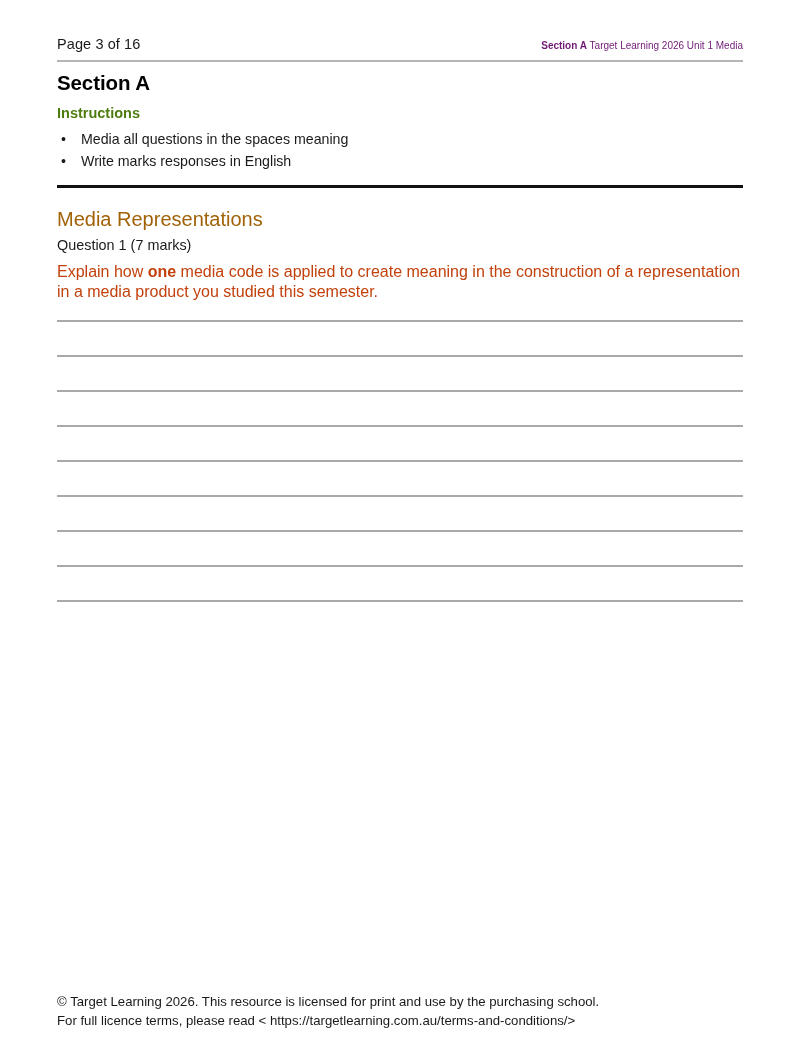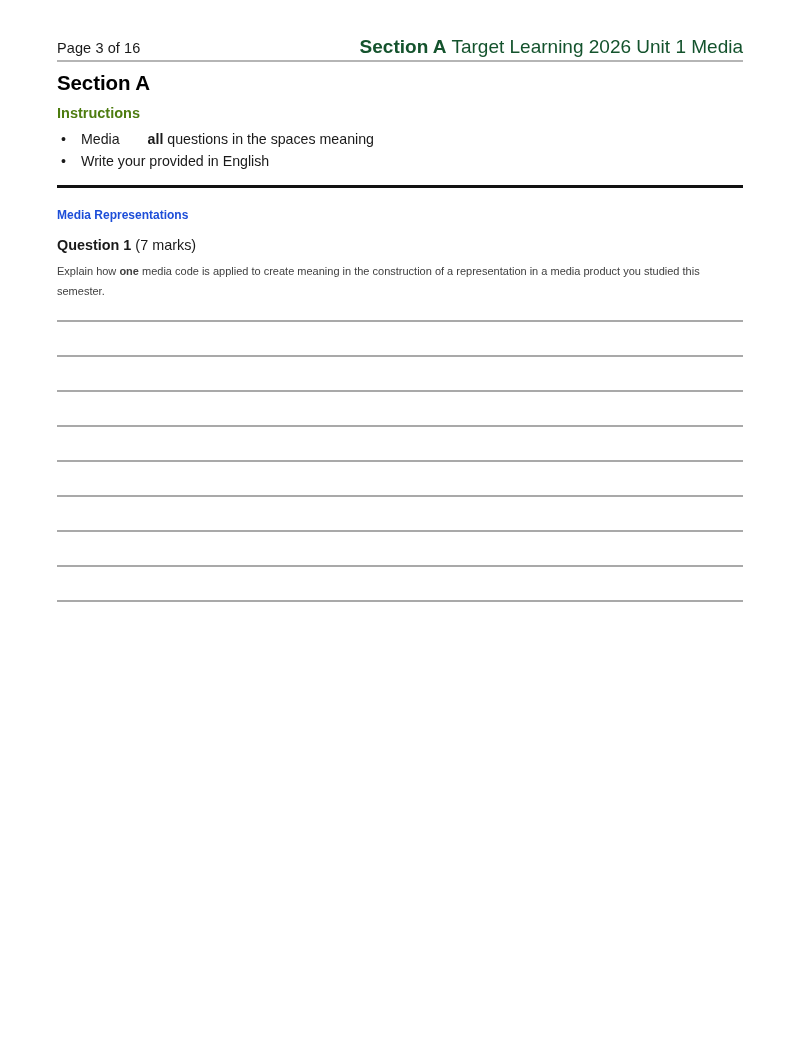--- a/index.html
+++ b/index.html
@@ -33,22 +33,22 @@
     display: flex;
     align-items: baseline;
     justify-content: space-between;
   }
   .rh-left {
     font-size: 14.5px;
     color: #1a1a1a;
     letter-spacing: 0.1px;
   }
   .rh-right {
-    font-size: 19px;
-    color: #14532d;
+    font-size: 10px;
+    color: #701a75;
     white-space: nowrap;
   }
   .rh-right .rh-bold {
     font-weight: bold;
   }
   .header-rule {
     position: absolute;
     left: 57px;
     top: 60px;
     width: 686px;
@@ -93,60 +93,60 @@
     color: #1a1a1a;
   }
   .instructions-list li .bullet {
     position: absolute;
     left: 4px;
     top: 0;
     font-size: 14.2px;
     line-height: 22px;
     color: #1a1a1a;
   }
-  .instructions-list b { font-weight: bold; margin-left: 24px; }
+  .instructions-list b { font-weight: normal; }
 
   
   .heavy-rule {
     position: absolute;
     left: 57px;
     top: 185px;
     width: 686px;
     height: 3px;
     background: #111111;
   }
 
   
   .sub-heading {
     position: absolute;
     left: 57px;
     top: 208px;
-    font-size: 12px;
-    font-weight: bold;
-    color: #1d4ed8;
+    font-size: 20px;
+    font-weight: normal;
+    color: #a16207;
   }
 
   
   .question-label {
     position: absolute;
     left: 57px;
     top: 237px;
     font-size: 14.4px;
     color: #1a1a1a;
   }
-  .question-label .q-bold { font-weight: bold; }
+  .question-label .q-bold { font-weight: normal; }
 
   .question-text {
     position: absolute;
     left: 57px;
     top: 262px;
     width: 688px;
-    font-size: 11px;
+    font-size: 16px;
     line-height: 19.5px;
-    color: #404040;
+    color: #c2410c;
   }
   .question-text b { font-weight: bold; }
 
   
   .answer-lines {
     position: absolute;
     left: 57px;
     top: 320px;
     width: 686px;
   }
@@ -179,21 +179,21 @@
     <div class="rh-right"><span class="rh-bold">Section A</span><span> Target Learning 2026 Unit 1 Media</span></div>
   </div>
   <div class="header-rule"></div>
 
   <div class="section-title">Section A</div>
 
   <div class="instructions-heading">Instructions</div>
 
   <ul class="instructions-list">
     <li><span class="bullet">•</span><span>Media </span><b>all</b><span> questions in the spaces meaning</span></li>
-    <li><span class="bullet">•</span><span>Write your provided in English</span></li>
+    <li><span class="bullet">•</span><span>Write marks responses in English</span></li>
   </ul>
 
   <div class="heavy-rule"></div>
 
   <div class="sub-heading">Media Representations</div>
 
   <div class="question-label"><span class="q-bold">Question 1</span><span> (7 marks)</span></div>
 
   <div class="question-text"><span>Explain how </span><b>one</b><span> media code is applied to create meaning in the construction of a representation in a media product you studied this semester.</span></div>
 
@@ -202,14 +202,18 @@
       <div class="answer-line"></div>
       <div class="answer-line"></div>
       <div class="answer-line"></div>
       <div class="answer-line"></div>
       <div class="answer-line"></div>
       <div class="answer-line"></div>
       <div class="answer-line"></div>
       <div class="answer-line"></div>
     </div>
 
+  <div class="footer">
+    <div class="footer-line">© Target Learning 2026. This resource is licensed for print and use by the purchasing school.</div>
+    <div class="footer-line">For full licence terms, please read &lt; https://targetlearning.com.au/terms-and-conditions/&gt;</div>
+  </div>
 
 </div>
 
 </body></html>

